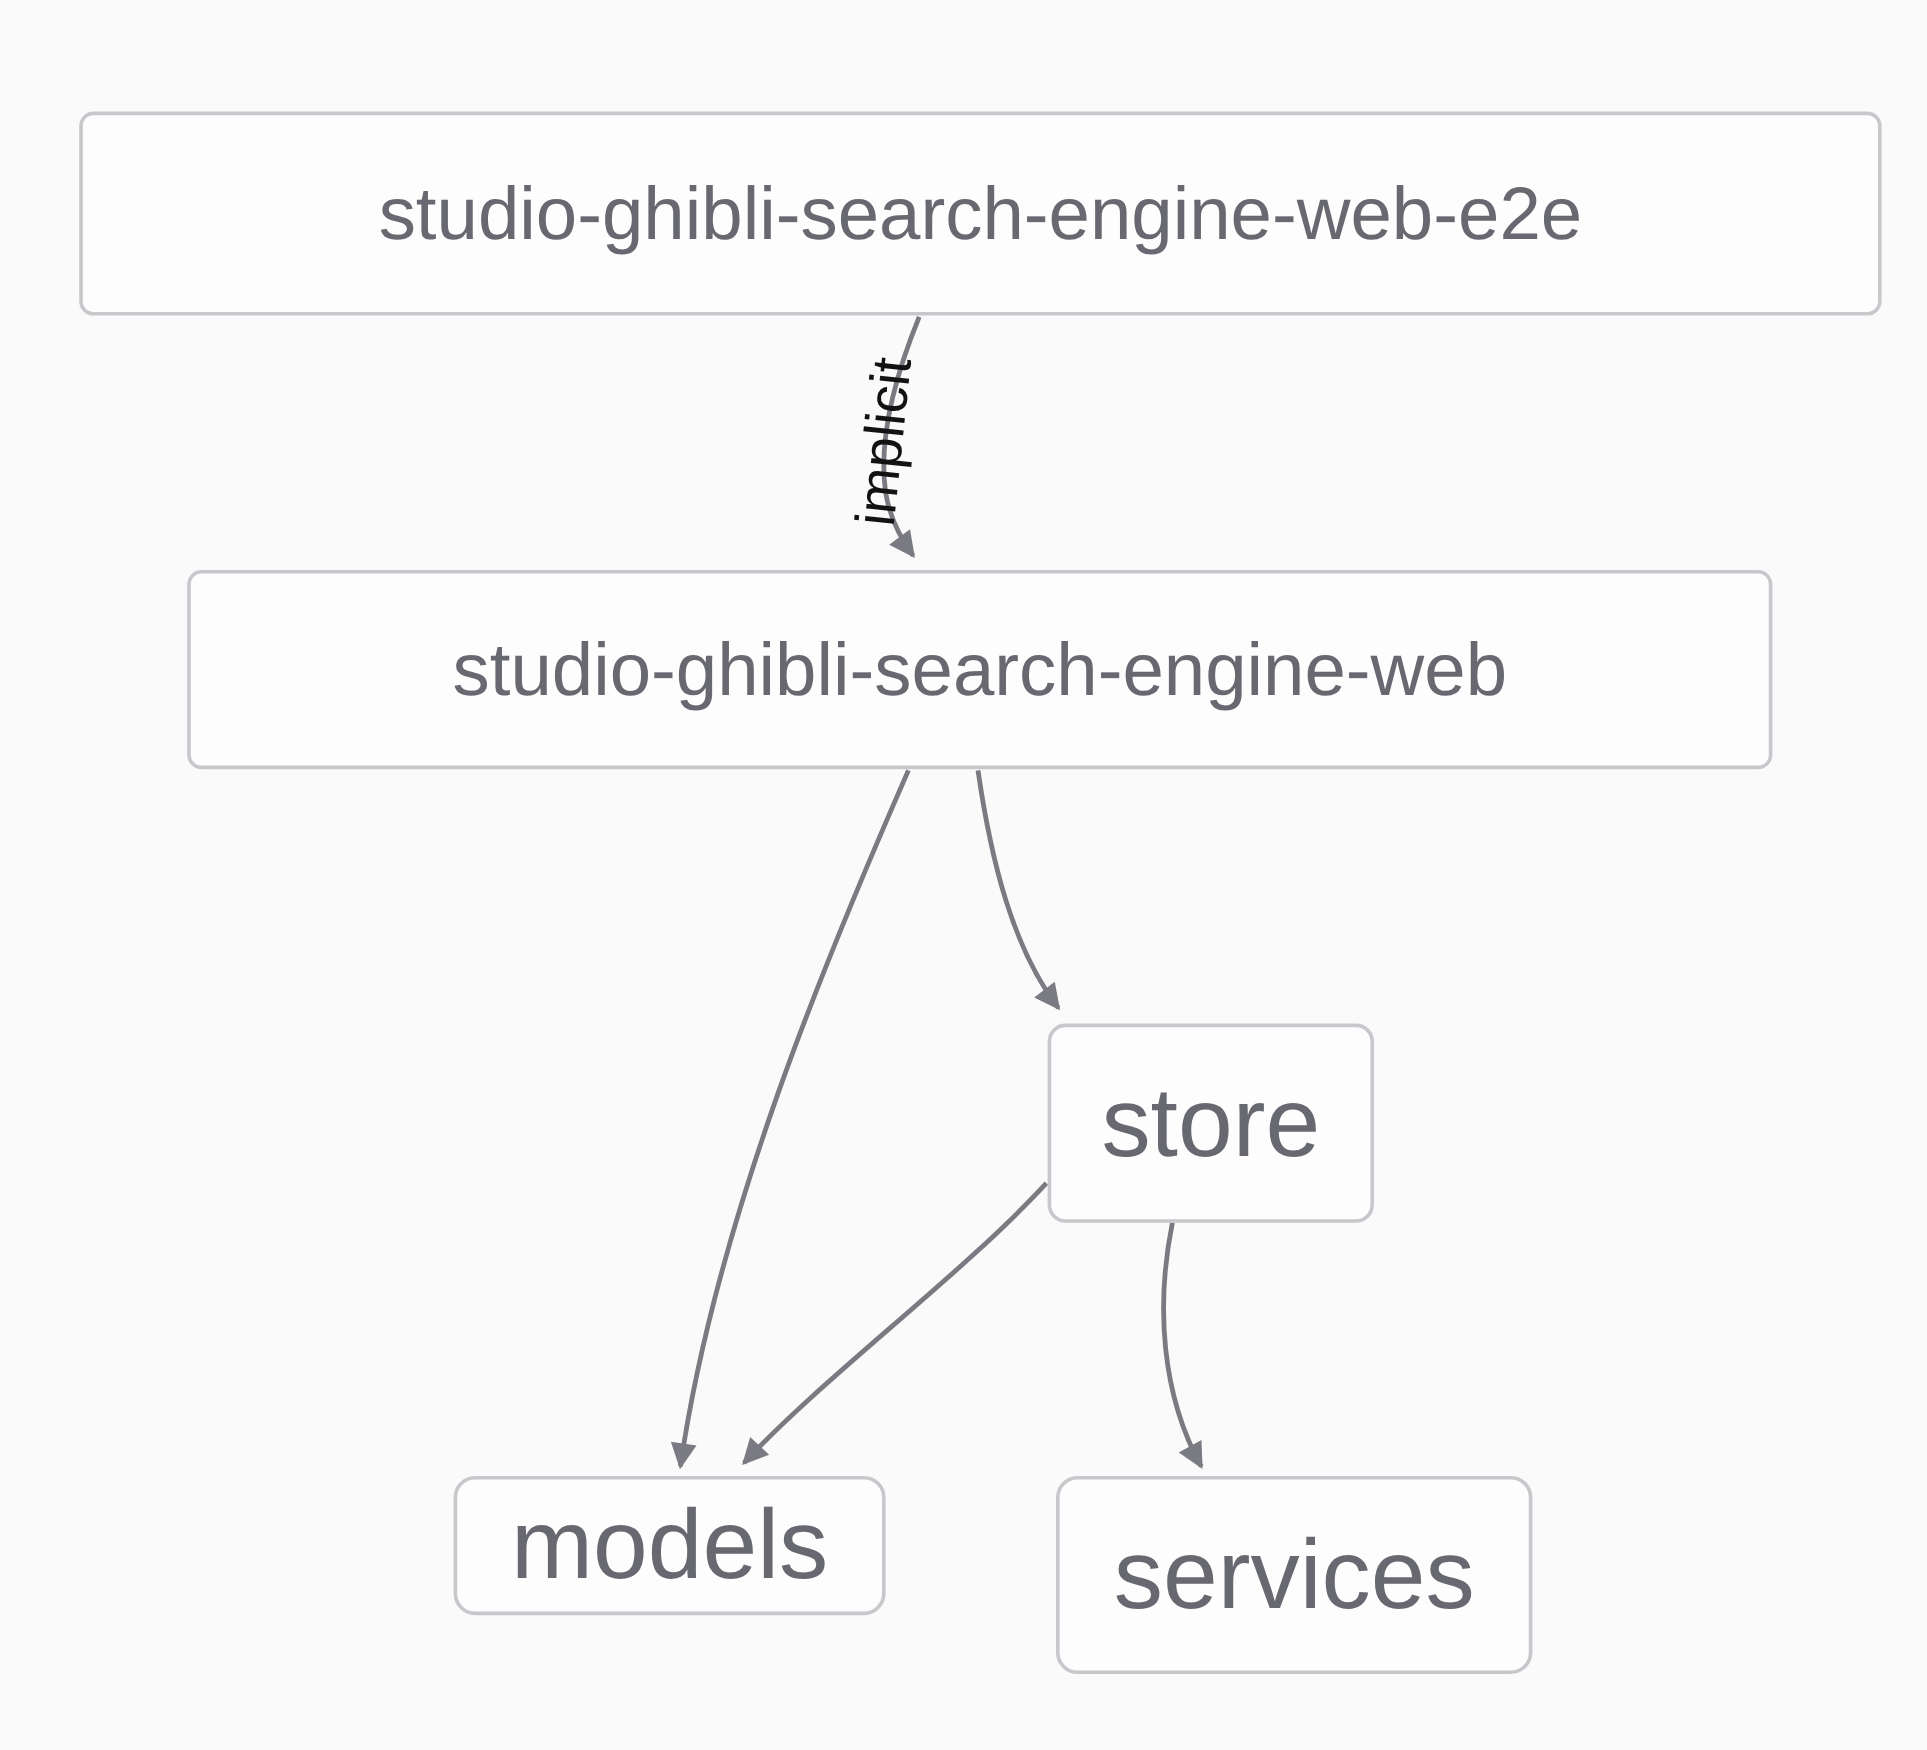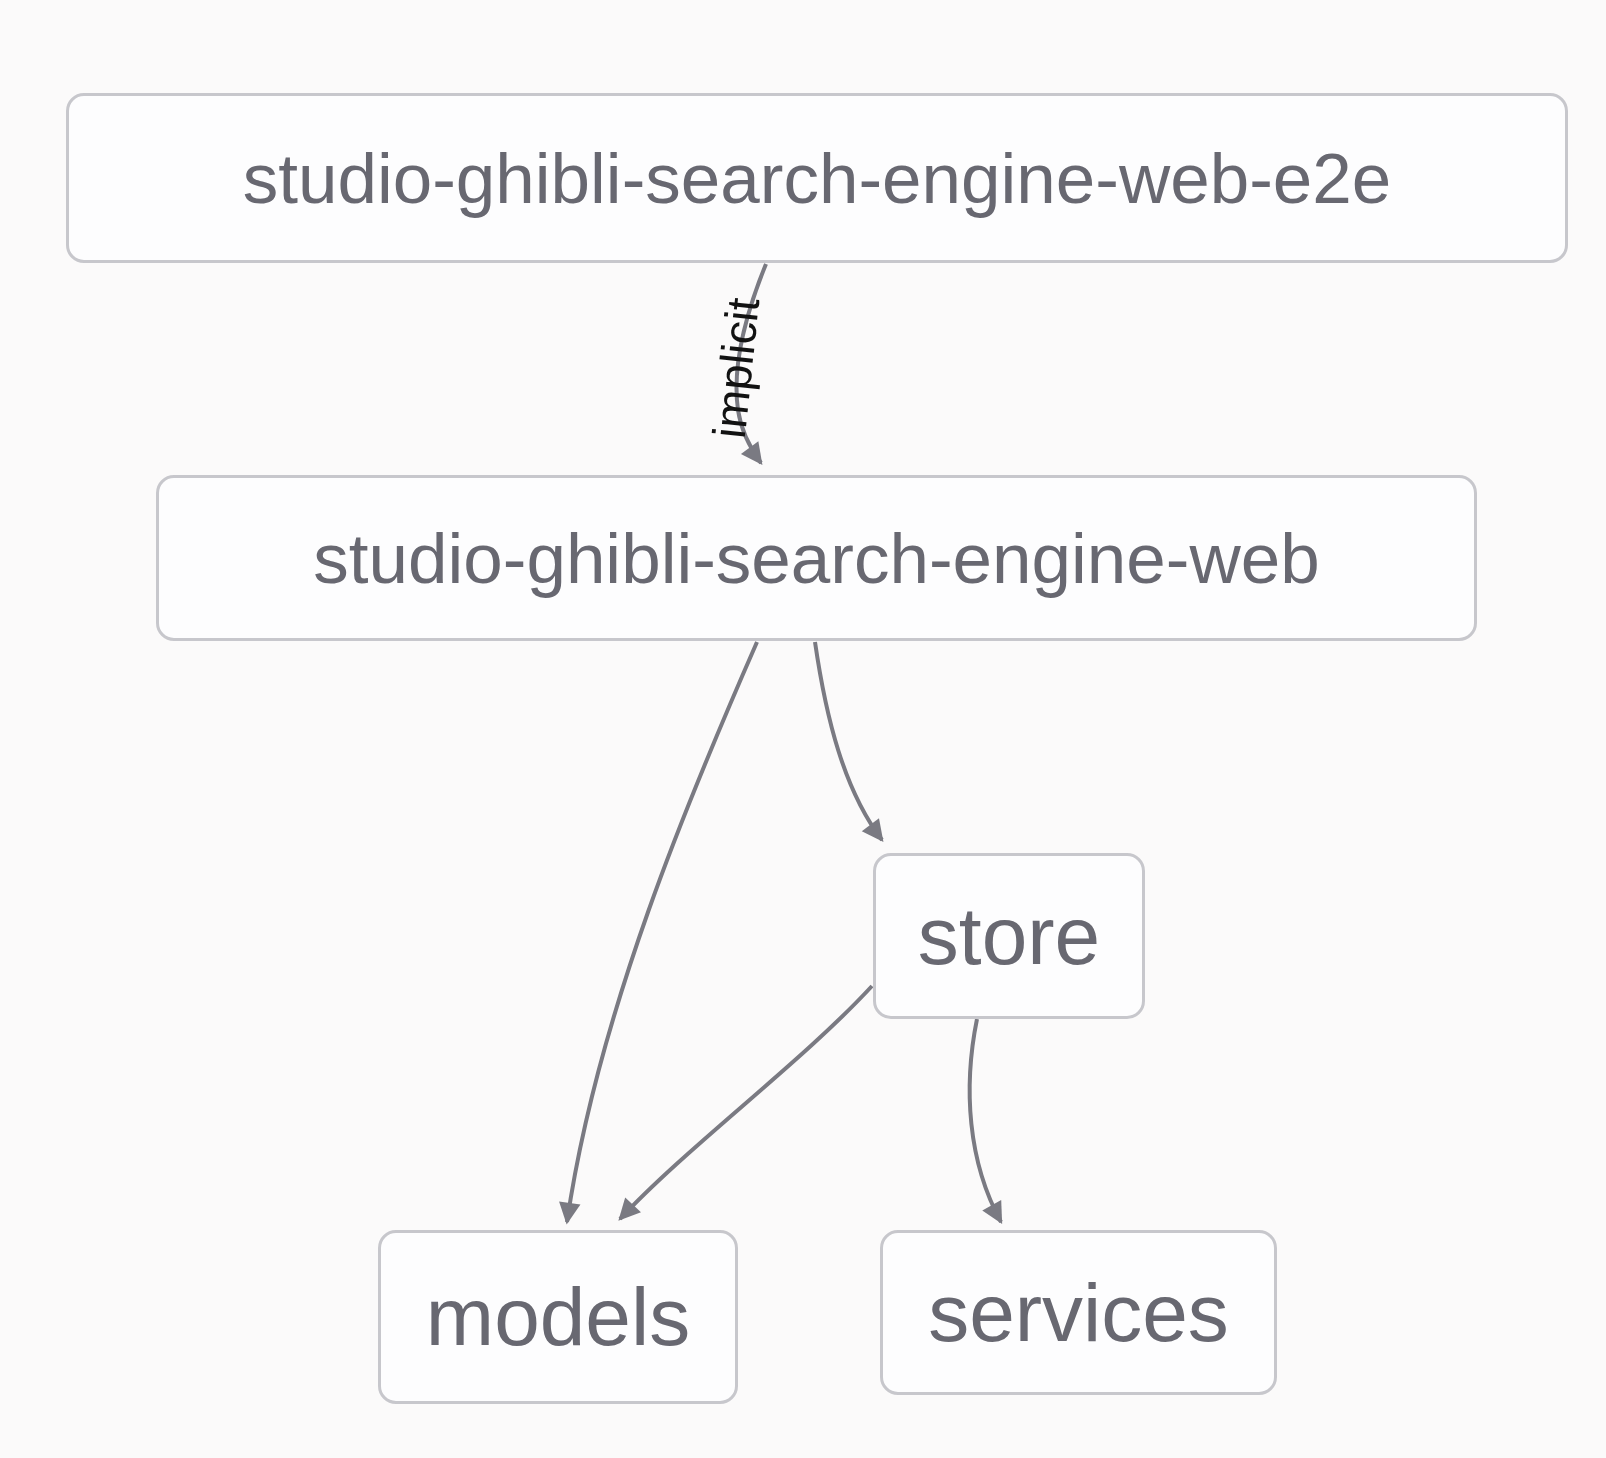--- a/index.html
+++ b/index.html
@@ -42,26 +42,26 @@
     background: var(--node_fill);
     border: 3px solid var(--node_border);
     border-radius: 18px;
     display: flex;
     align-items: center;
     justify-content: center;
     white-space: nowrap;
     color: var(--node_text);
     cursor: pointer;
   }
-  .node-large { font-size: 71px; }
+  .node-large { font-size: 62px; border-radius: 12px; }
   .node-small { font-size: 82px; }
   .node-e2e      { left: 66px;  top: 93px;   width: 1502px; height: 170px; }
   .node-web      { left: 156px; top: 475px;  width: 1321px; height: 166px; }
-  .node-store    { left: 873px; top: 853px;  width: 272px;  height: 166px; }
-  .node-models   { left: 378px; top: 1230px; width: 360px;  height: 174px; align-items: center; }
+  .node-store    { left: 873px; top: 853px;  width: 272px;  height: 166px; border-radius: 15px; }
+  .node-models   { left: 378px; top: 1230px; width: 360px;  height: 116px; align-items: center; }
   .node-services { left: 880px; top: 1230px; width: 397px;  height: 165px; text-align: center; }
   .edge-label {
     position: absolute;
     left: 736px;
     top: 368px;
     transform: translate(-50%, -50%) rotate(-84deg);
     font-size: 46px;
     color: var(--edge_label_text);
     white-space: nowrap;
   }

